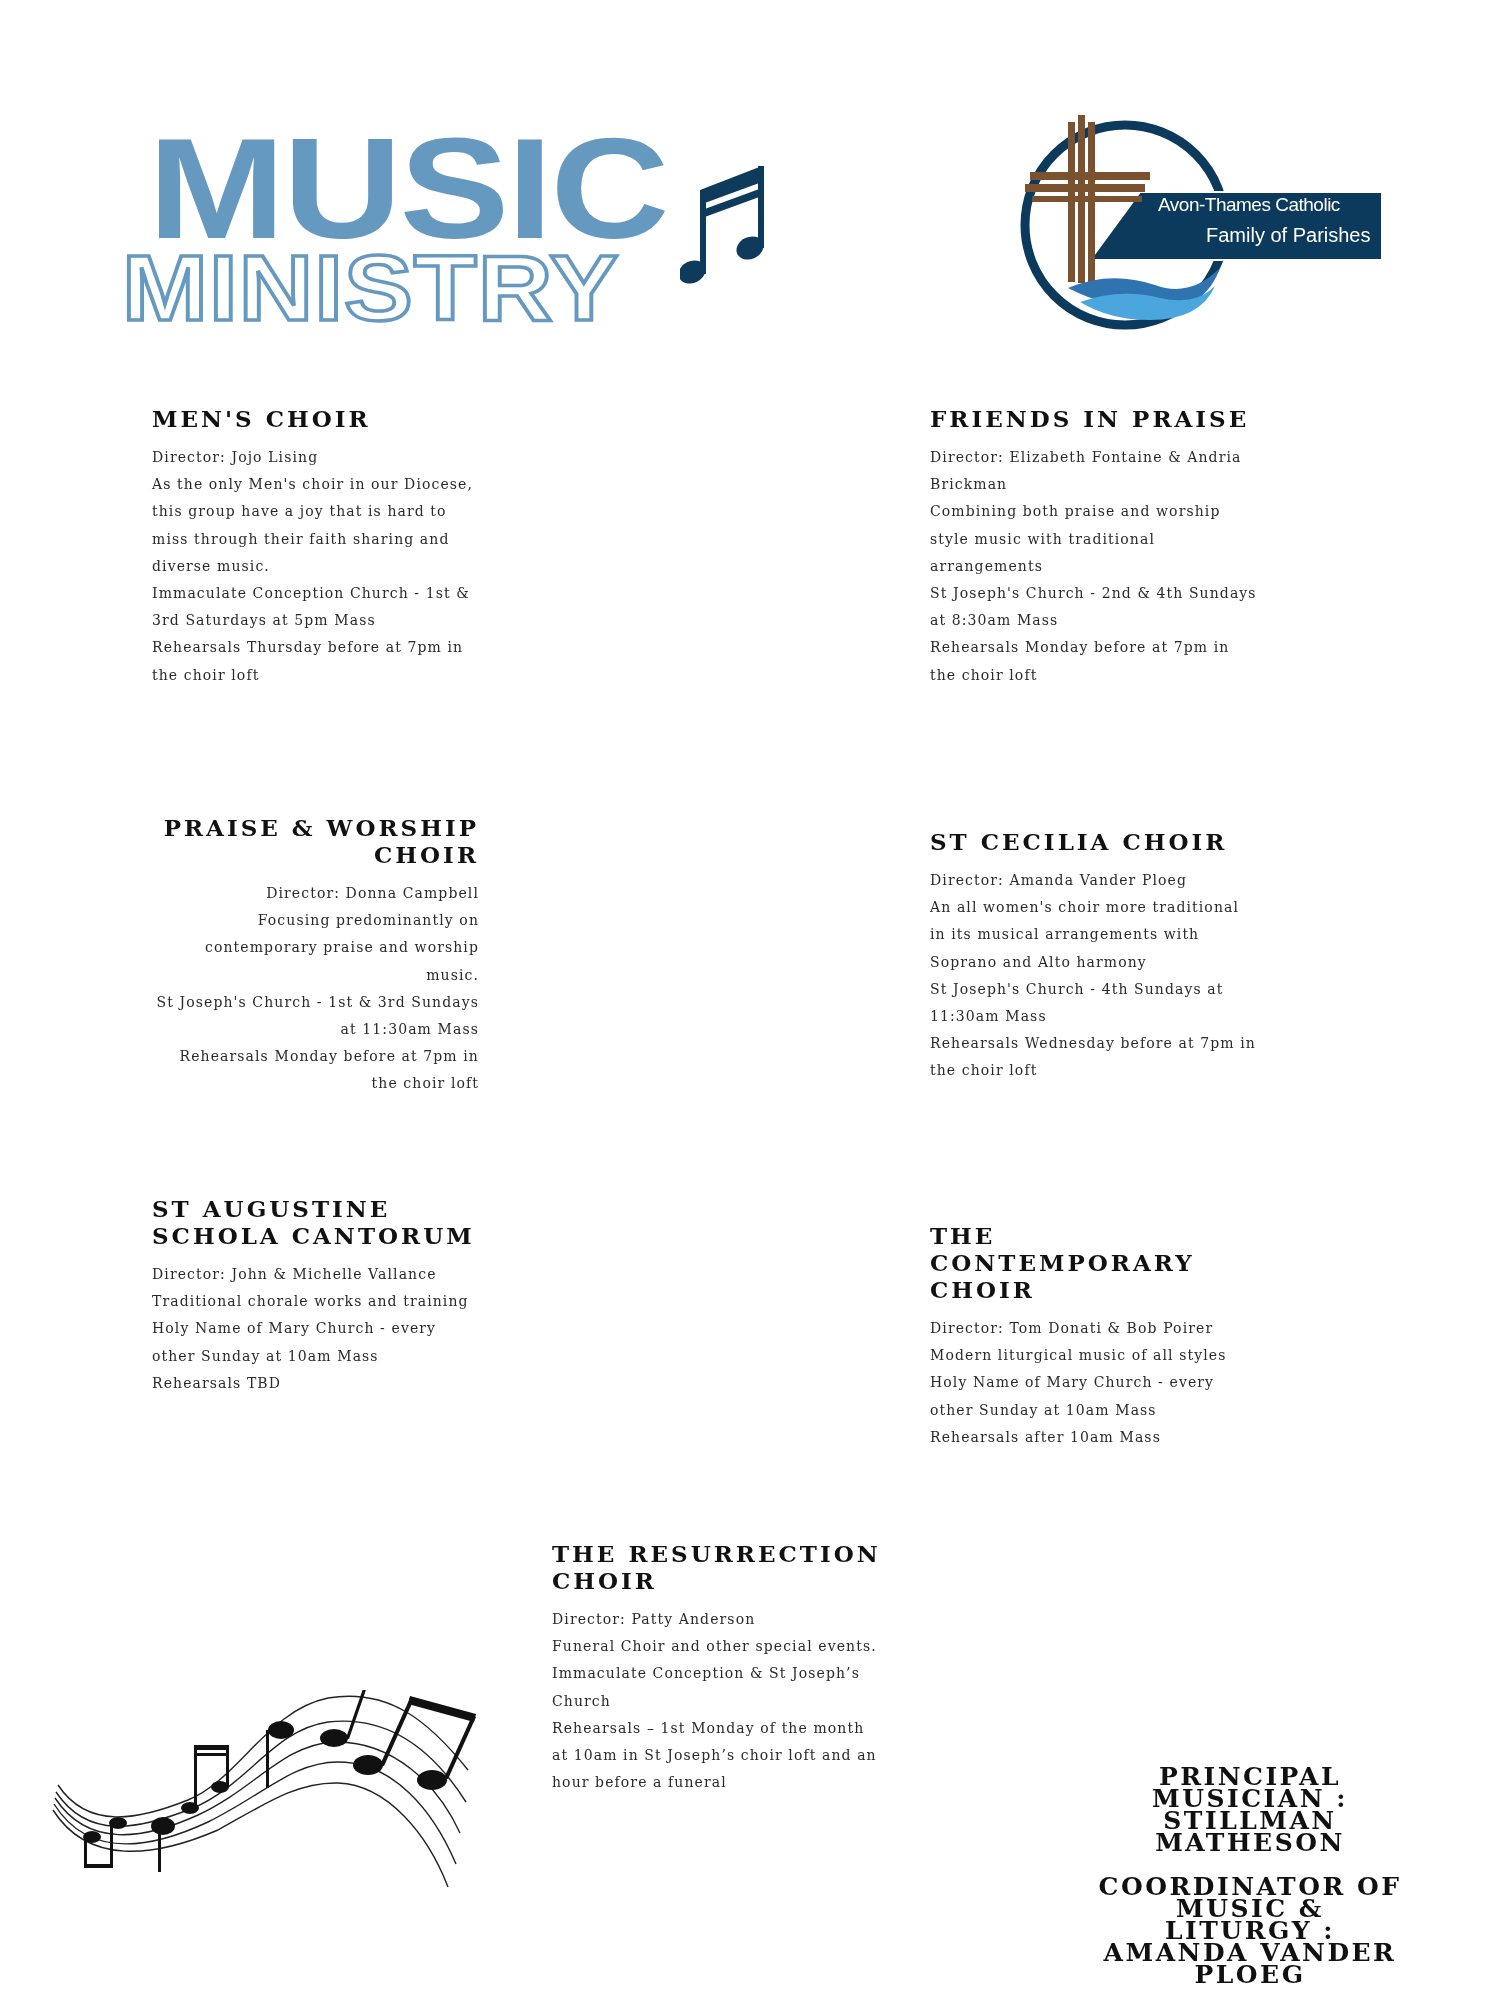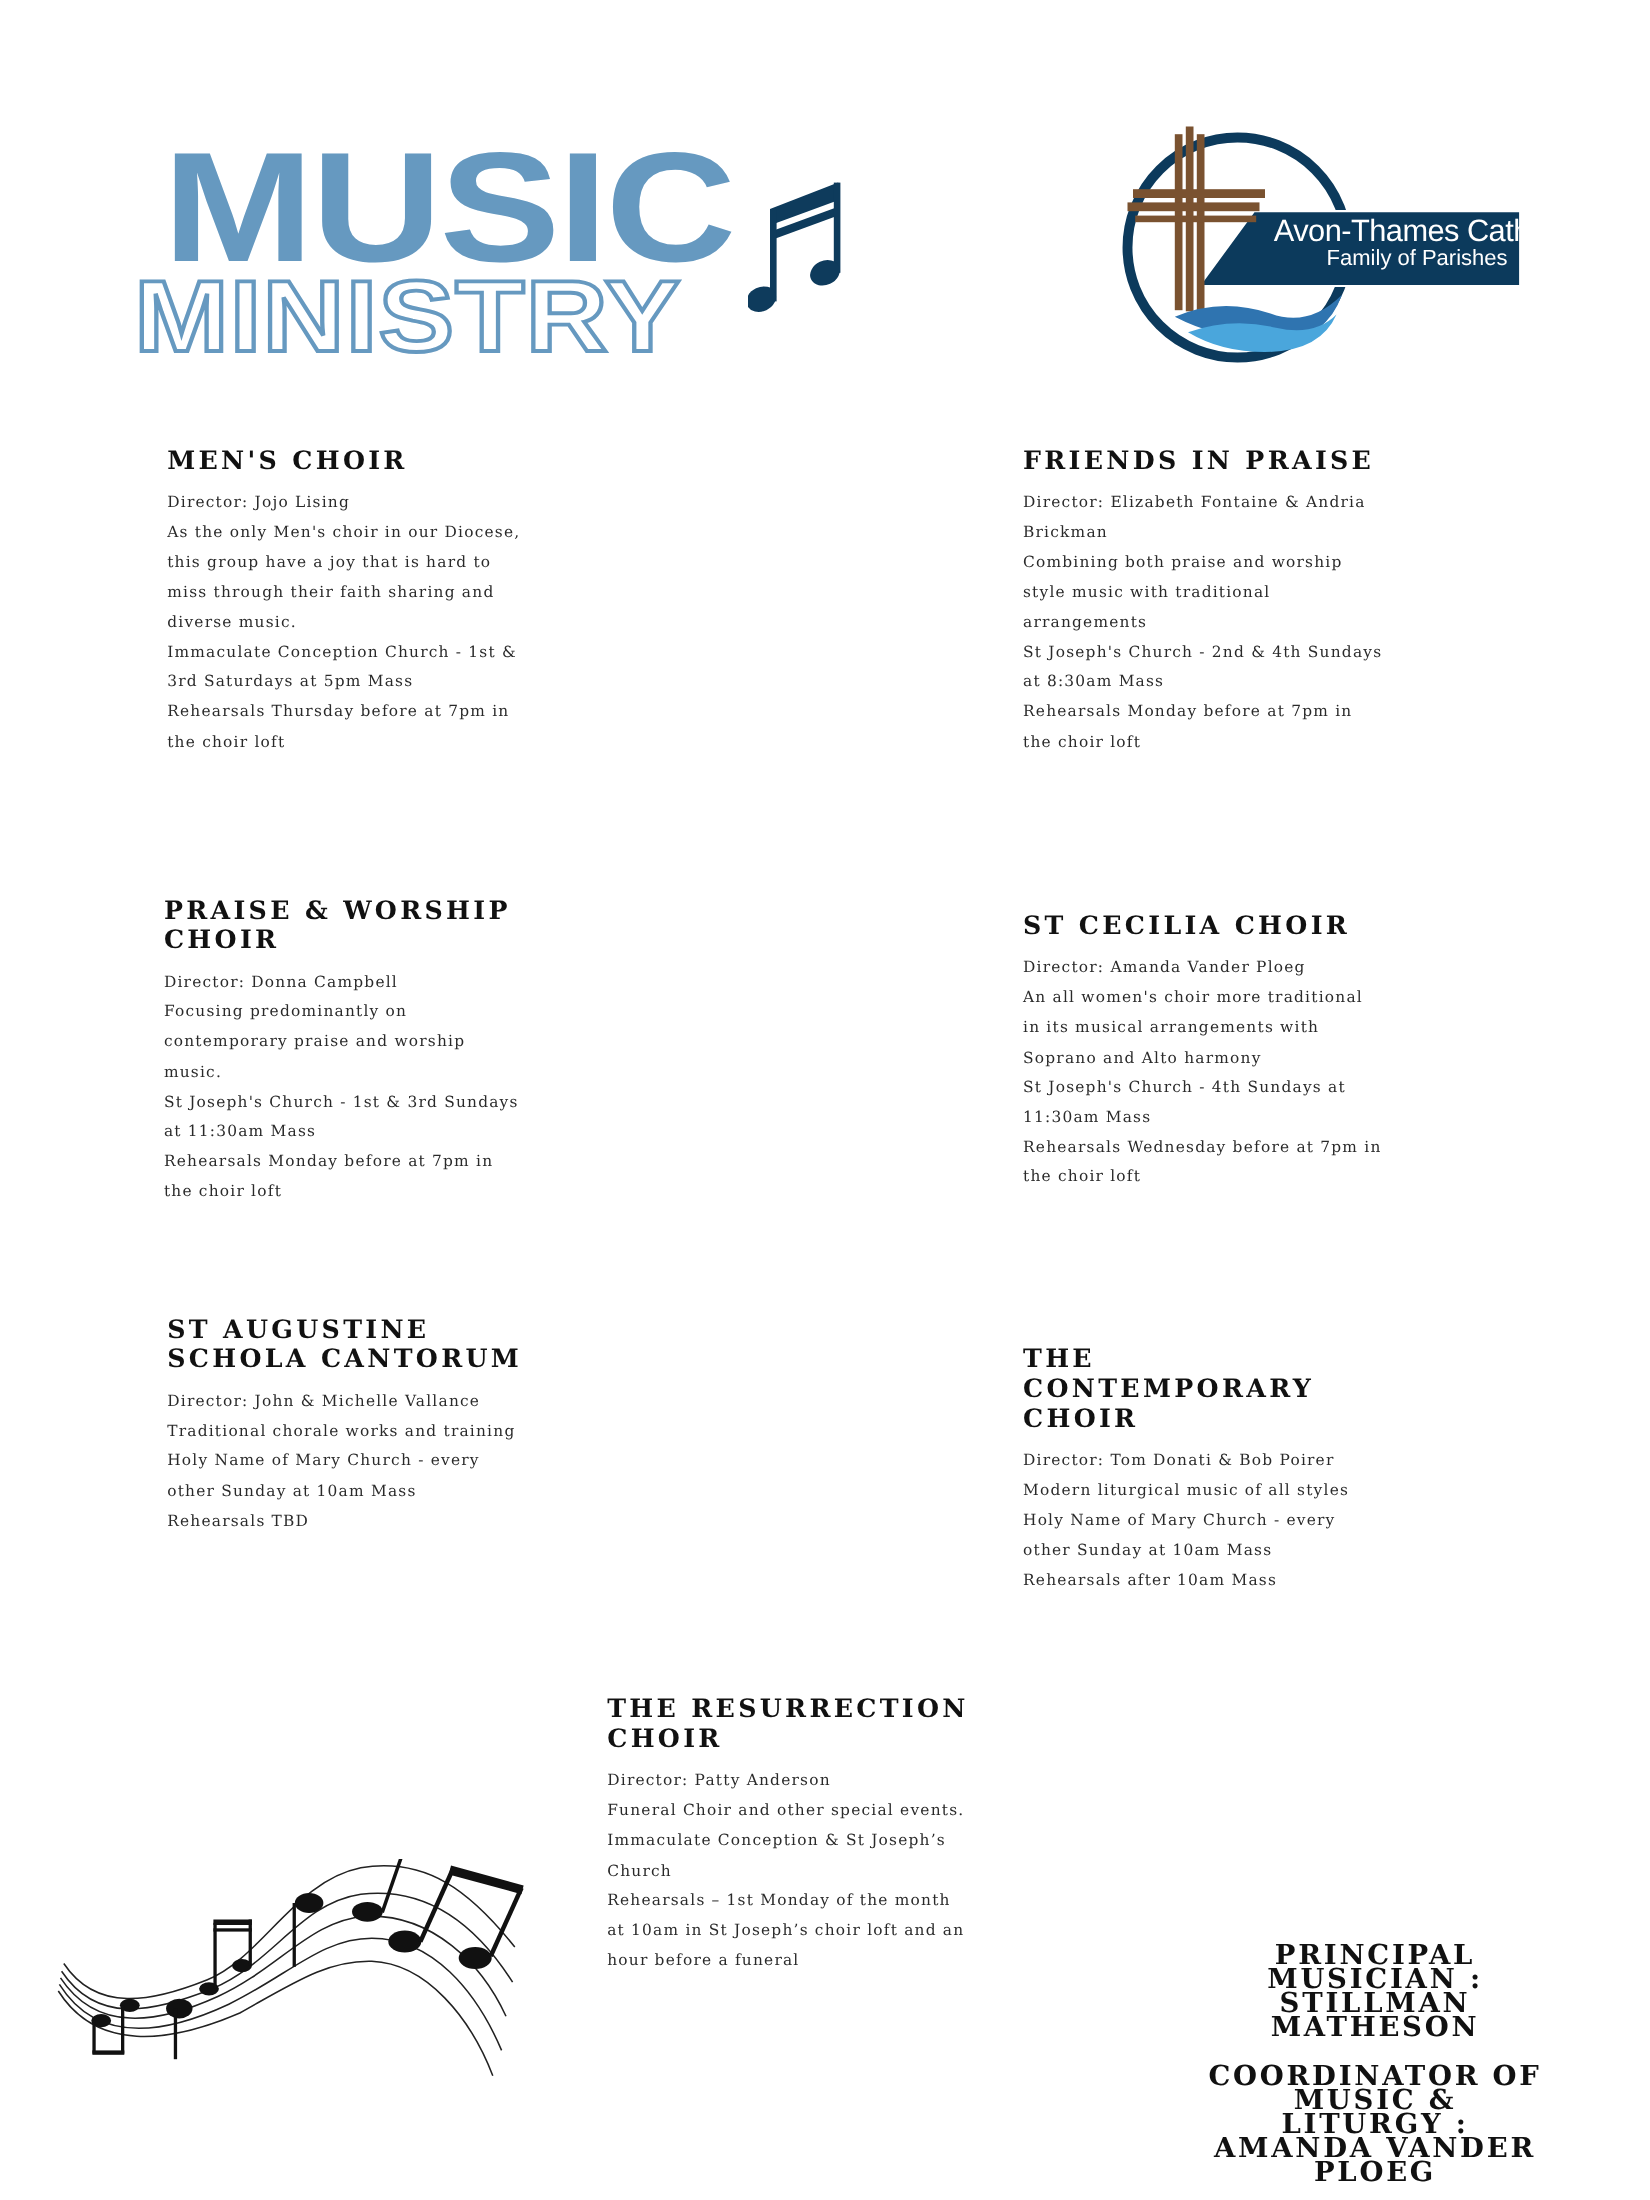--- a/index.html
+++ b/index.html
@@ -12,21 +12,21 @@
     }
     .title-ministry {
       position: absolute; left: 122px; top: 242px;
       font-family: "Liberation Sans", sans-serif; font-weight: 900;
       font-size: 92px; line-height: 1; letter-spacing: 1px;
       color: #ffffff; -webkit-text-stroke: 3.5px #6699c0;
       transform: scaleX(1.12); transform-origin: left top;
     }
     .note-icon { position: absolute; left: 680px; top: 160px; width: 90px; height: 130px; }
     .logo { position: absolute; left: 1010px; top: 110px; width: 420px; height: 230px; }
-    .logo-text1 { position:absolute; left: 1158px; top: 194px; font-family: "Liberation Sans", sans-serif; color:#fff; font-size: 28px; letter-spacing: -0.5px; }
+    .logo-text1 { position:absolute; left: 1158px; top: 194px; font-family: "Liberation Sans", sans-serif; color:#fff; font-size: 19px; letter-spacing: -0.5px; }
     .logo-text2 { position:absolute; left: 1206px; top: 224px; font-family: "Liberation Sans", sans-serif; color:#fff; font-size: 20px; }
 
     .section { position: absolute; width: 330px; }
     .section h2 {
       margin: 0 0 12px 0; font-family: "DejaVu Serif", serif; font-weight: 900;
       font-size: 23px; letter-spacing: 3px; line-height: 27px; color: #111;
     }
     .section .body {
       font-family: "DejaVu Serif", serif; font-size: 14px; line-height: 27.2px;
       letter-spacing: 1.1px; color: #2a2a2a; white-space: pre-line;
@@ -83,21 +83,21 @@
 </div>
 
 <div class="section" style="left:930px; top:405px;">
   <h2>FRIENDS IN PRAISE</h2>
   <div class="body">Director: Elizabeth Fontaine &amp; Andria Brickman
 Combining both praise and worship style music with traditional arrangements
 St Joseph's Church  - 2nd &amp; 4th Sundays at 8:30am Mass
 Rehearsals Monday before at 7pm in the choir loft</div>
 </div>
 
-<div class="section" style="left:149px; top:814px;">
+<div class="section" style="left:149px; top:814px;text-align:right;">
   <h2>PRAISE &amp; WORSHIP CHOIR</h2>
   <div class="body">Director: Donna Campbell
 Focusing predominantly on contemporary praise and worship music.
 St Joseph's Church  - 1st &amp; 3rd Sundays at 11:30am Mass
 Rehearsals Monday before at 7pm in the choir loft</div>
 </div>
 
 <div class="section" style="left:930px; top:828px;">
   <h2>ST CECILIA CHOIR</h2>
   <div class="body">Director: Amanda Vander Ploeg

